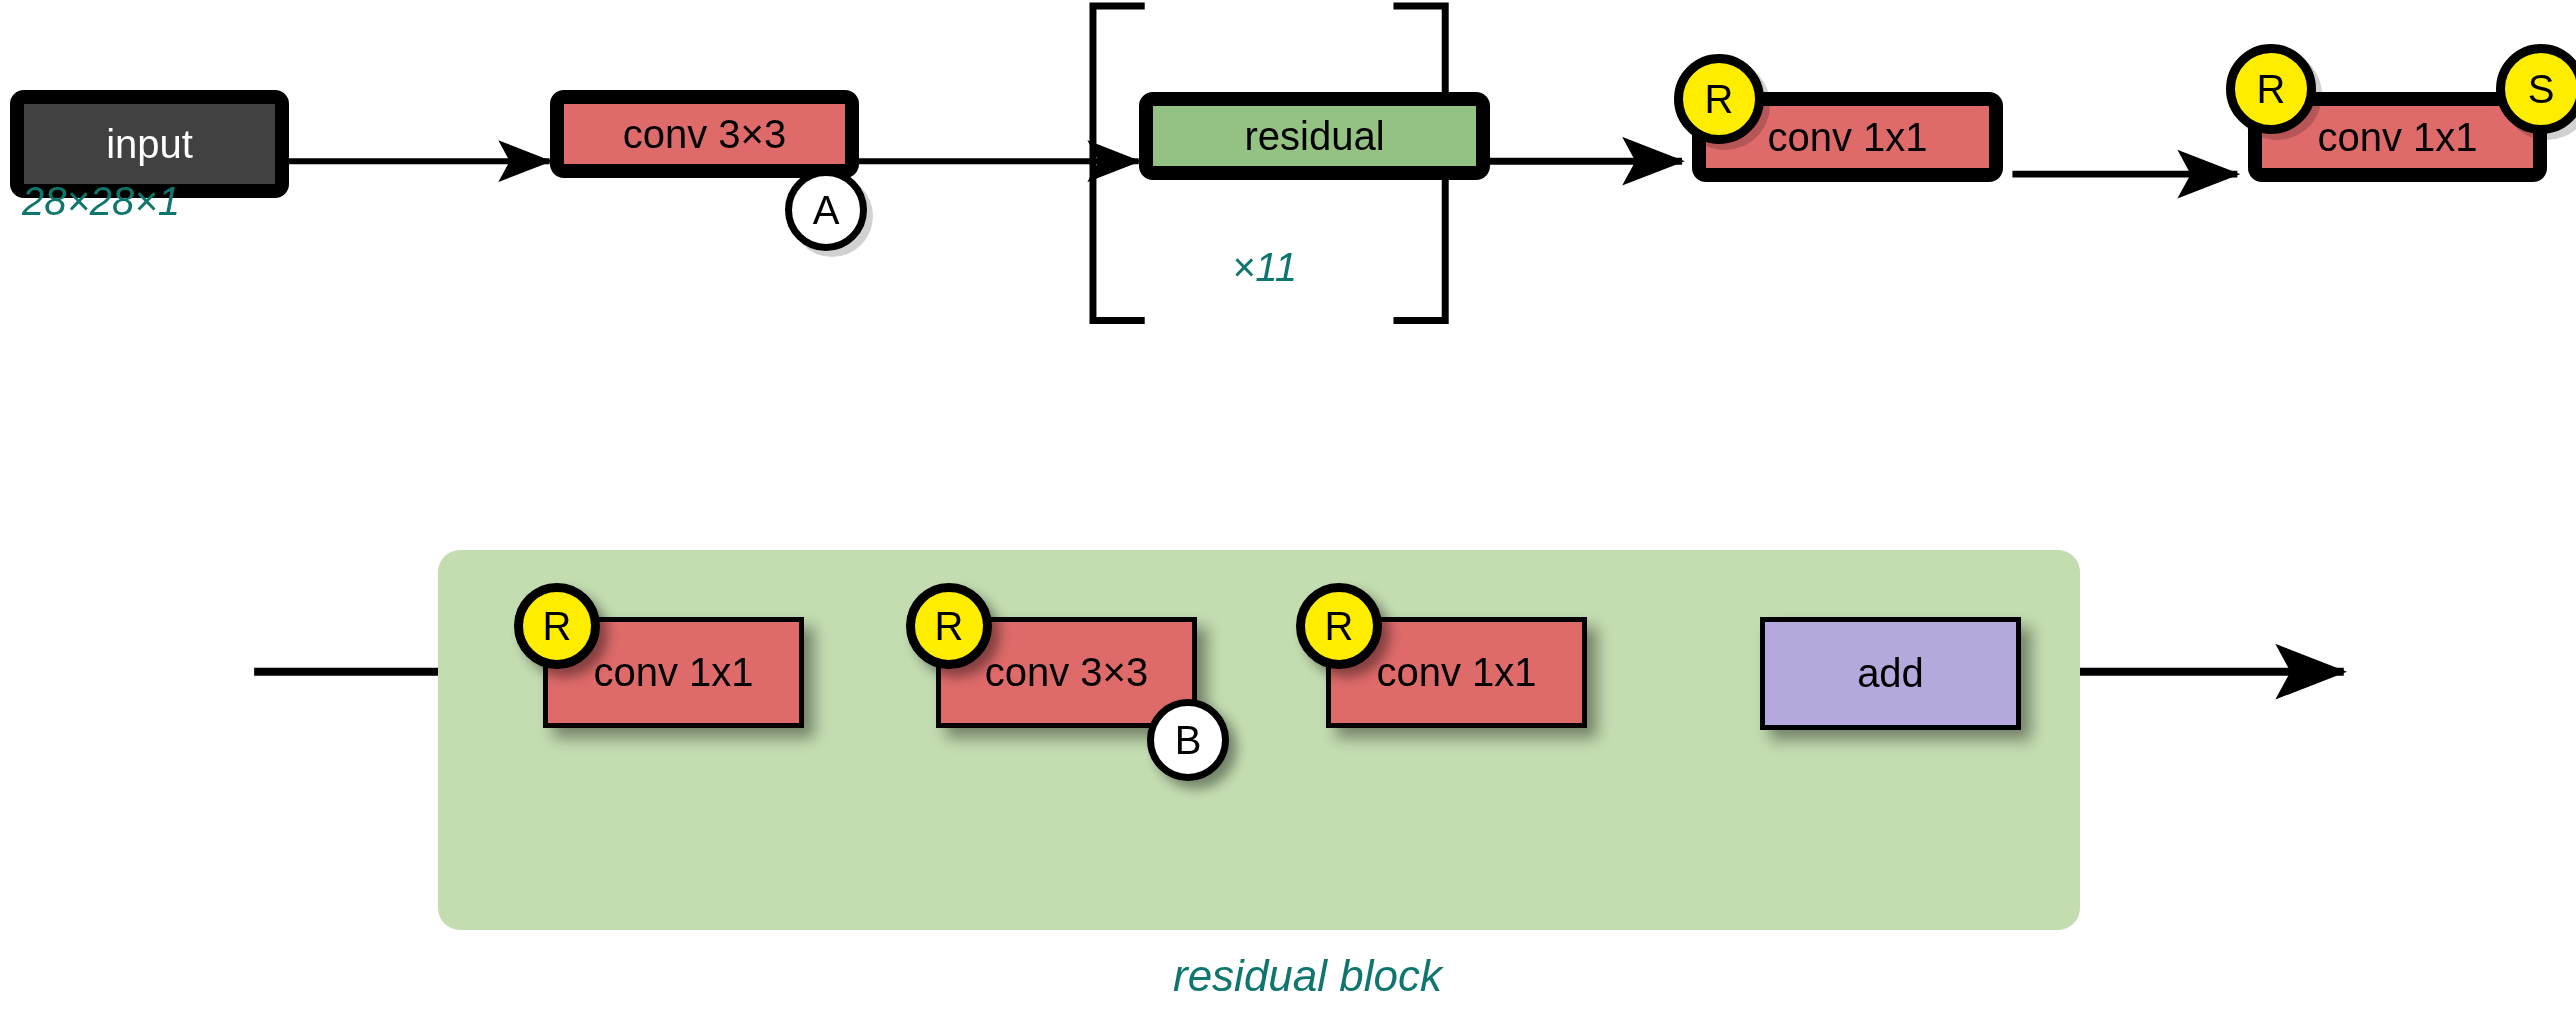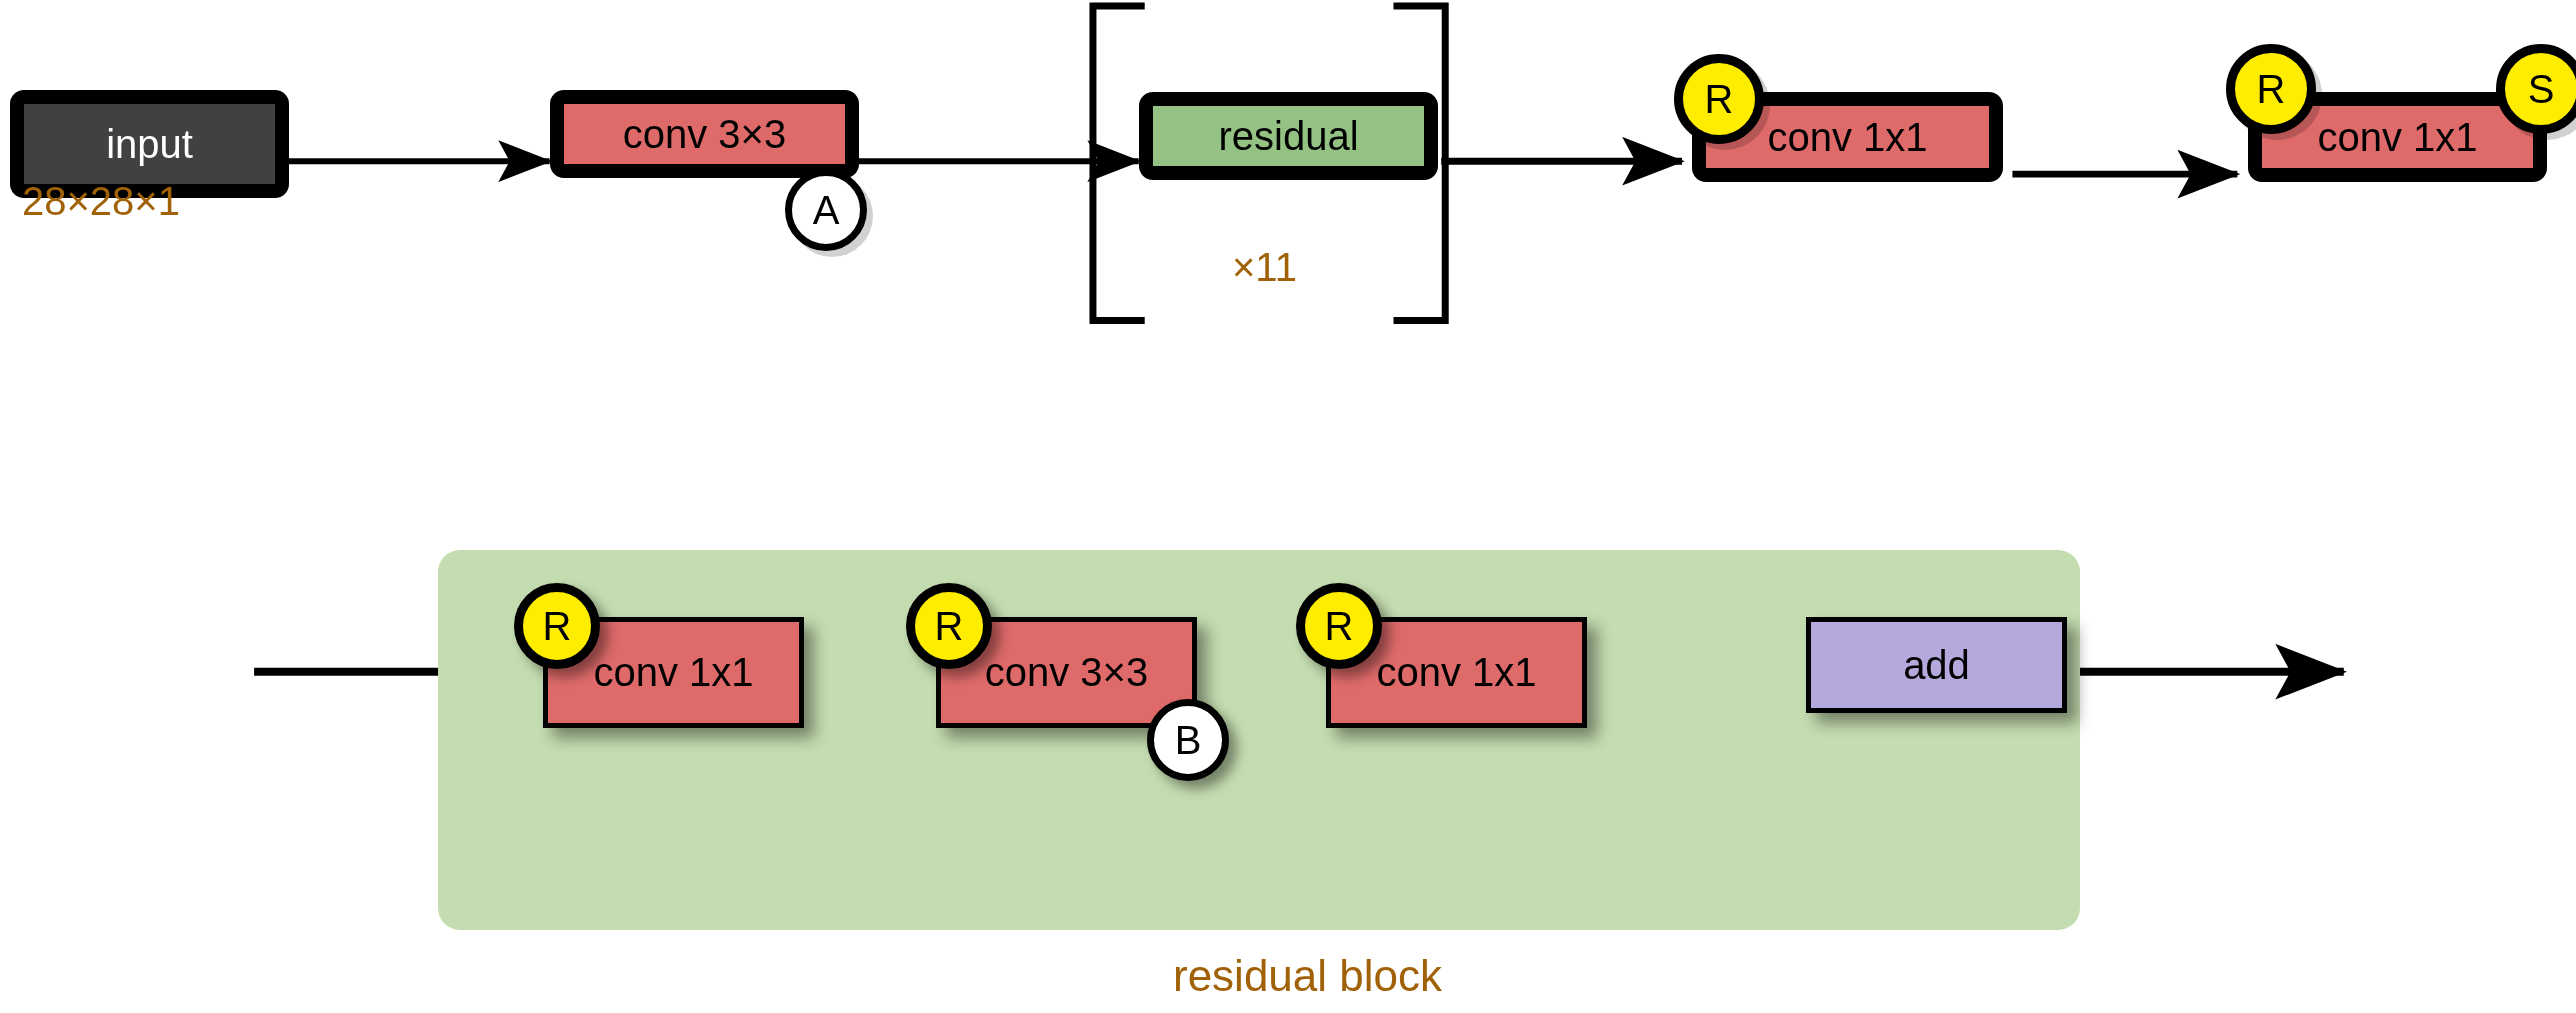--- a/index.html
+++ b/index.html
@@ -87,23 +87,24 @@
     box-shadow: 6px 6px 0 rgba(0,0,0,0.18);
   }
   .badge.shadow-soft {
     box-shadow: 8px 8px 12px rgba(0,0,0,0.40);
   }
 
   
   .caption {
     position: absolute;
     font-size: 40px;
-    color: #a16207;
+    color: #0f766e;
     white-space: nowrap;
     z-index: 8;
+    font-style: italic;
   }
   .caption.big {
     font-size: 44px;
     margin-left: 48px;
   }
 
   
   #residual-panel {
     position: absolute;
     background: #C3DCB0;
@@ -154,21 +155,21 @@
   </div>
   <div class="caption" style="left:22px; top:179px;">28×28×1</div>
 
   <div class="node-top red" style="left:550px; top:90px; width:309px; height:88px;">
     <span>conv 3×3</span>
   </div>
   <div class="badge white shadow-hard" style="left:785px; top:169px; width:68px; height:68px;">
     <span>A</span>
   </div>
 
-  <div class="node-top green" style="left:1139px; top:92px; width:299px; height:88px;">
+  <div class="node-top green" style="left:1139px; top:92px; width:351px; height:88px;">
     <span>residual</span>
   </div>
   <div class="caption" style="left:1232px; top:245px;">×11</div>
 
   <div class="node-top red" style="left:1692px; top:92px; width:311px; height:90px;">
     <span>conv 1x1</span>
   </div>
   <div class="badge yellow shadow-hard" style="left:1674px; top:54px; width:72px; height:72px;">
     <span>R</span>
   </div>
@@ -200,20 +201,20 @@
     <span>B</span>
   </div>
 
   <div class="node-inner red" style="left:1326px; top:617px; width:261px; height:111px;">
     <span>conv 1x1</span>
   </div>
   <div class="badge yellow shadow-soft" style="left:1296px; top:583px; width:68px; height:68px;">
     <span>R</span>
   </div>
 
-  <div class="node-inner purple" style="left:1760px; top:617px; width:261px; height:96px;margin-left:46px;">
+  <div class="node-inner purple" style="left:1760px; top:617px; width:261px; height:113px;">
     <span>add</span>
   </div>
 
   <div class="caption big" style="left:1125px; top:951px;">residual block</div>
 
 </div>
 
 
 </body></html>

